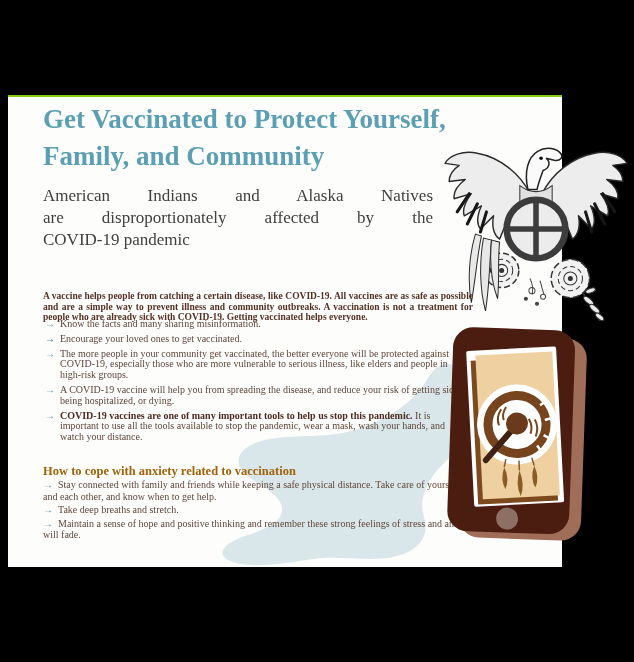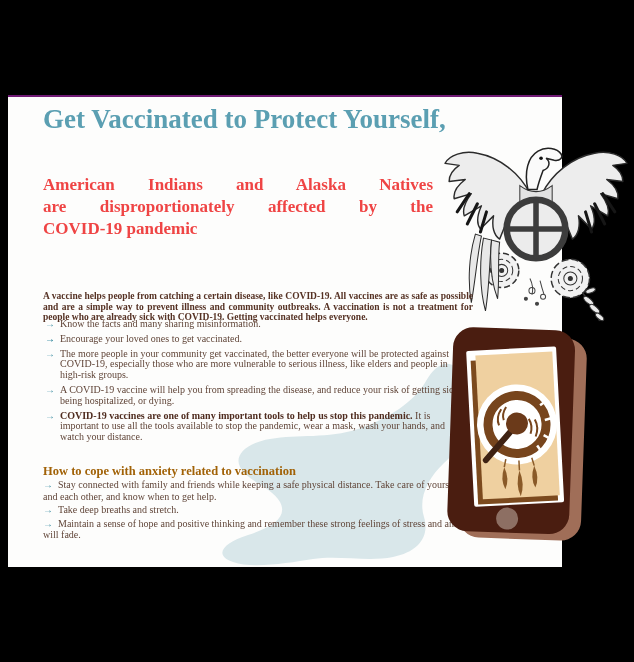--- a/index.html
+++ b/index.html
@@ -3,30 +3,30 @@
 <meta charset="utf-8">
 <style>
   html,body { margin:0; padding:0; }
   body {
     width:634px; height:662px; background:#000;
     position:relative; overflow:hidden;
     font-family:"Liberation Serif", serif;
   }
   .page {
     position:absolute; left:8px; top:95px; width:554px; height:472px;
-    background:#fdfdfc; border-top:2px solid #701a75; box-sizing:border-box;
+    background:#fdfdfc; border-top:2px solid #84cc16; box-sizing:border-box;
   }
   .title {
     position:absolute; left:35px; top:4px; z-index:2;
     font-size:27px; font-weight:bold; color:#5b9fb2; line-height:37px;
     white-space:nowrap;
   }
   .subtitle {
-    position:absolute; left:35px; top:77px; width:390px; z-index:2;
-    font-size:17px; font-weight:bold; color:#ef4444; line-height:22px;
+    position:absolute; left:35px; top:88px; width:390px; z-index:2;
+    font-size:17px; font-weight:normal; color:#404040; line-height:22px;
   }
   .subtitle .jl { text-align:justify; text-align-last:justify; }
   .intro {
     position:absolute; left:35px; top:186px; width:430px; z-index:2;
     font-size:9.5px; font-weight:bold; color:#553123; line-height:10.6px;
     text-align:justify;
     margin-top:8px;
   }
   .list1 {
     position:absolute; left:35px; top:222px; width:428px; z-index:2;
@@ -58,20 +58,21 @@
   <svg class="swoosh" width="320" height="222" viewBox="0 0 320 222">
     <path fill="#d9e7ea" d="M285,30 C300,62 288,96 266,116 C250,131 240,151 246,170
       C252,190 240,205 215,210 C190,215 160,208 135,212 C110,216 75,222 55,215
       C35,208 45,196 70,188 C95,180 110,170 102,155 C94,140 70,135 62,120
       C56,108 68,96 92,92 C120,87 150,92 180,82 C210,72 236,55 248,34
       C258,16 274,8 285,30 Z"></path>
   </svg>
 
   <div class="title">
     <div>Get Vaccinated to Protect Yourself,</div>
+    <div>Family, and Community</div>
   </div>
 
   <div class="subtitle">
     <div class="jl">American Indians and Alaska Natives</div>
     <div class="jl">are disproportionately affected by the</div>
     <div>COVID-19 pandemic</div>
   </div>
 
   <svg class="eagle" width="196" height="194" viewBox="0 0 192 192">
     <g fill="#ededed" stroke="#2b2b2b" stroke-width="1.4" stroke-linejoin="round">

